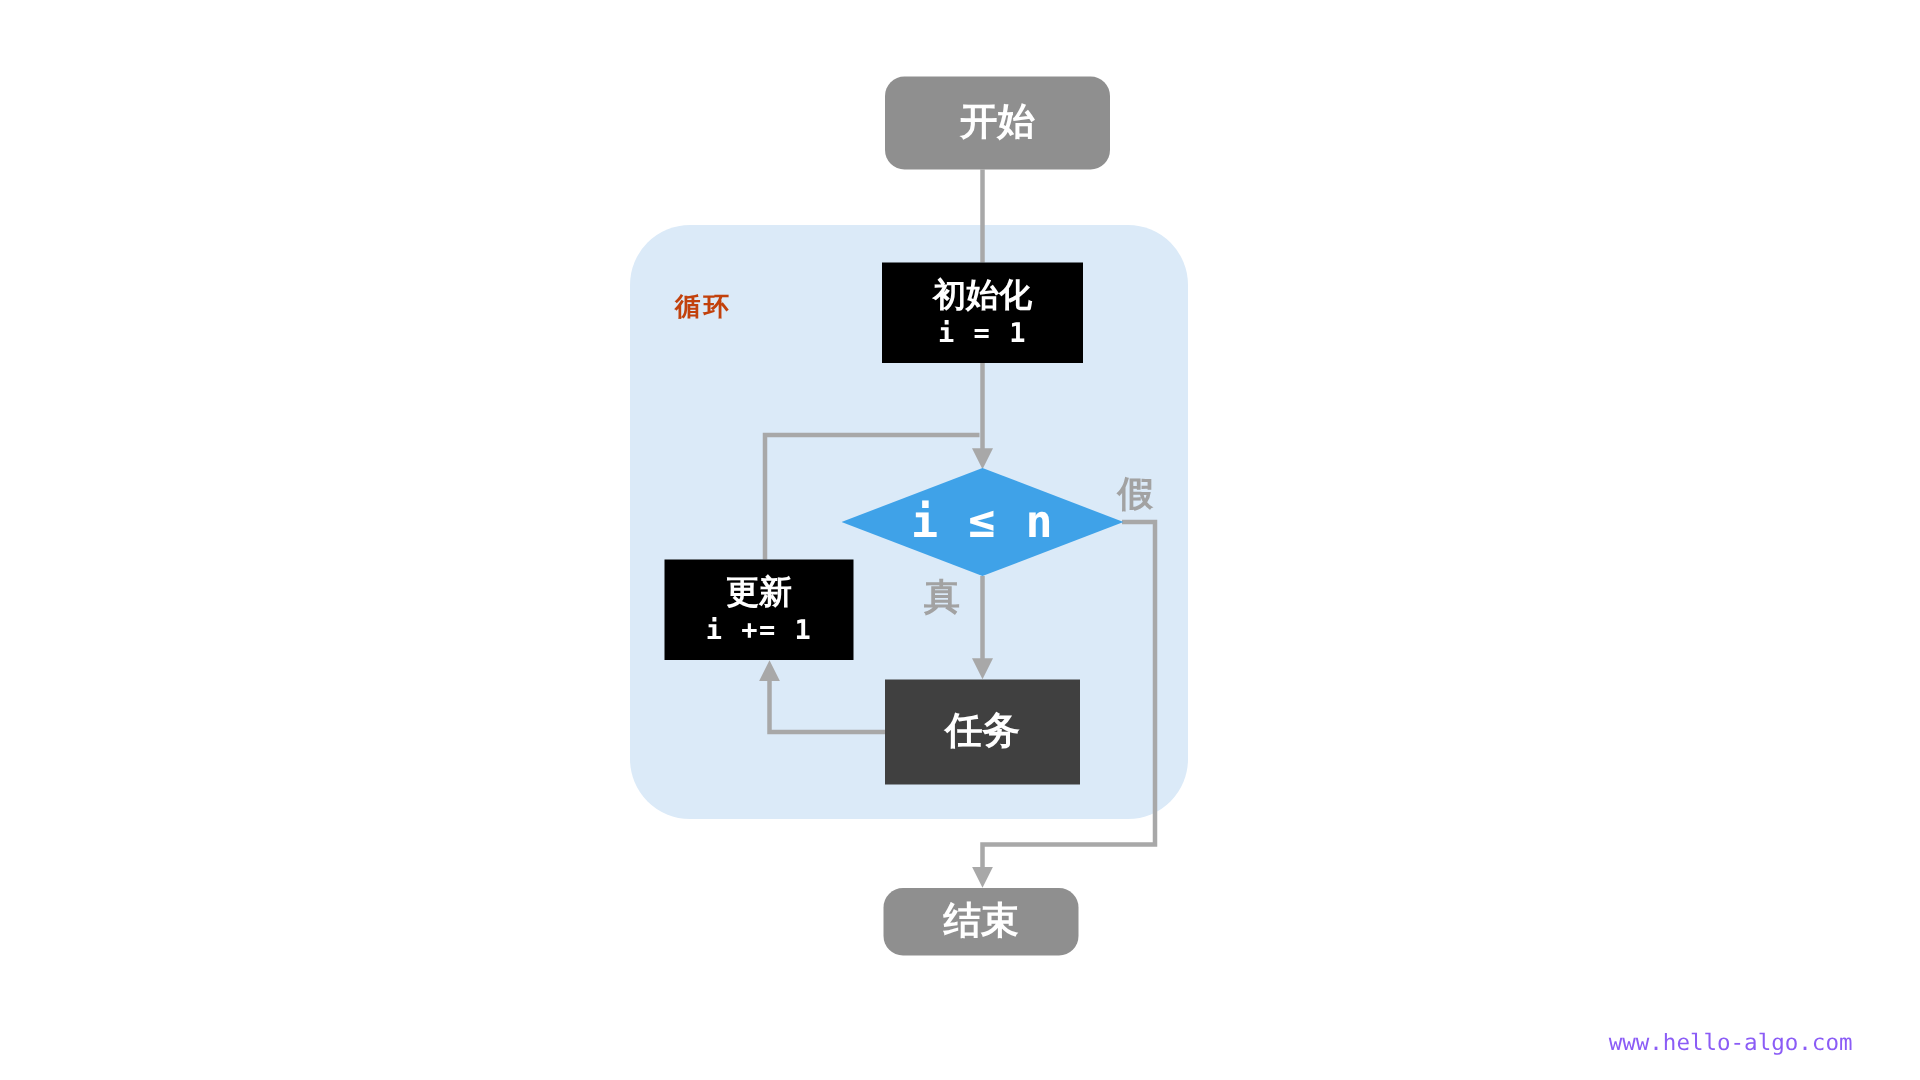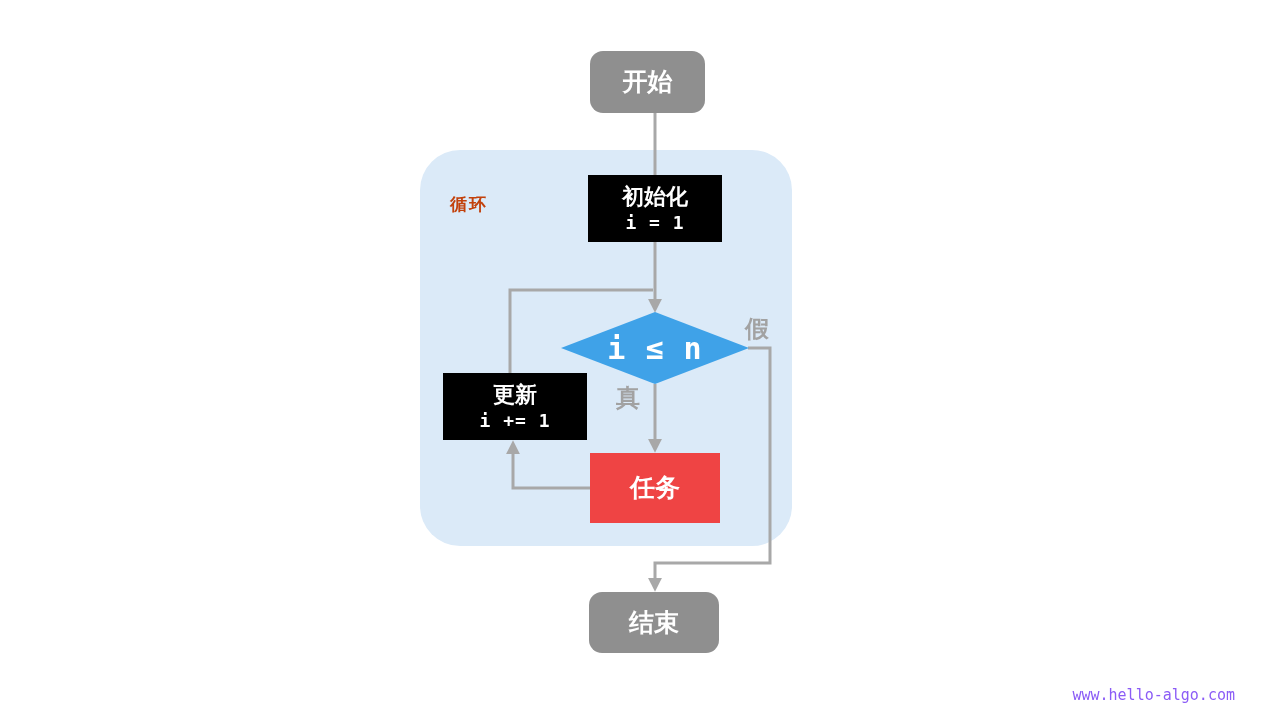--- a/index.html
+++ b/index.html
@@ -19,32 +19,32 @@
   }
   
   .edges{left:0;top:0;width:1280px;height:720px;pointer-events:none;}
   
   .node{
     display:flex;flex-direction:column;align-items:center;justify-content:center;
     color:#ffffff;text-align:center;box-sizing:border-box;
   }
   .terminal{background:#8F8F8F;border-radius:13px;}
   .process{background:#000000;}
-  .task{background:#ef4444;}
+  .task{background:#404040;}
   .node .zh{font-size:25px;font-weight:bold;line-height:1.25;}
   .node .zh-sm{font-size:22px;font-weight:bold;line-height:1.3;}
   .node .code{
     font-family:"DejaVu Sans Mono","Liberation Mono",monospace;
     font-size:18px;font-weight:bold;line-height:1.3;letter-spacing:1px;
   }
-  .start-node{left:590px;top:51px;width:115px;height:62px;}
+  .start-node{left:590px;top:51px;width:150px;height:62px;}
   .init-node{left:588px;top:175px;width:134px;height:67px;}
-  .update-node{left:443px;top:373px;width:144px;height:67px;align-items:center;}
+  .update-node{left:443px;top:373px;width:126px;height:67px;align-items:center;}
   .task-node{left:590px;top:453px;width:130px;height:70px;}
-  .end-node{left:589px;top:592px;width:130px;height:61px;}
+  .end-node{left:589px;top:592px;width:130px;height:45px;}
   .diamond{
     left:561px;top:312px;width:188px;height:72px;
     background:#3FA2E8;
     clip-path:polygon(50% 0,100% 50%,50% 100%,0 50%);
   }
   .diamond .code{font-size:30px;}
   .branch-label{
     width:50px;text-align:center;
     font-size:24px;font-weight:bold;color:#A2A2A2;
   }

